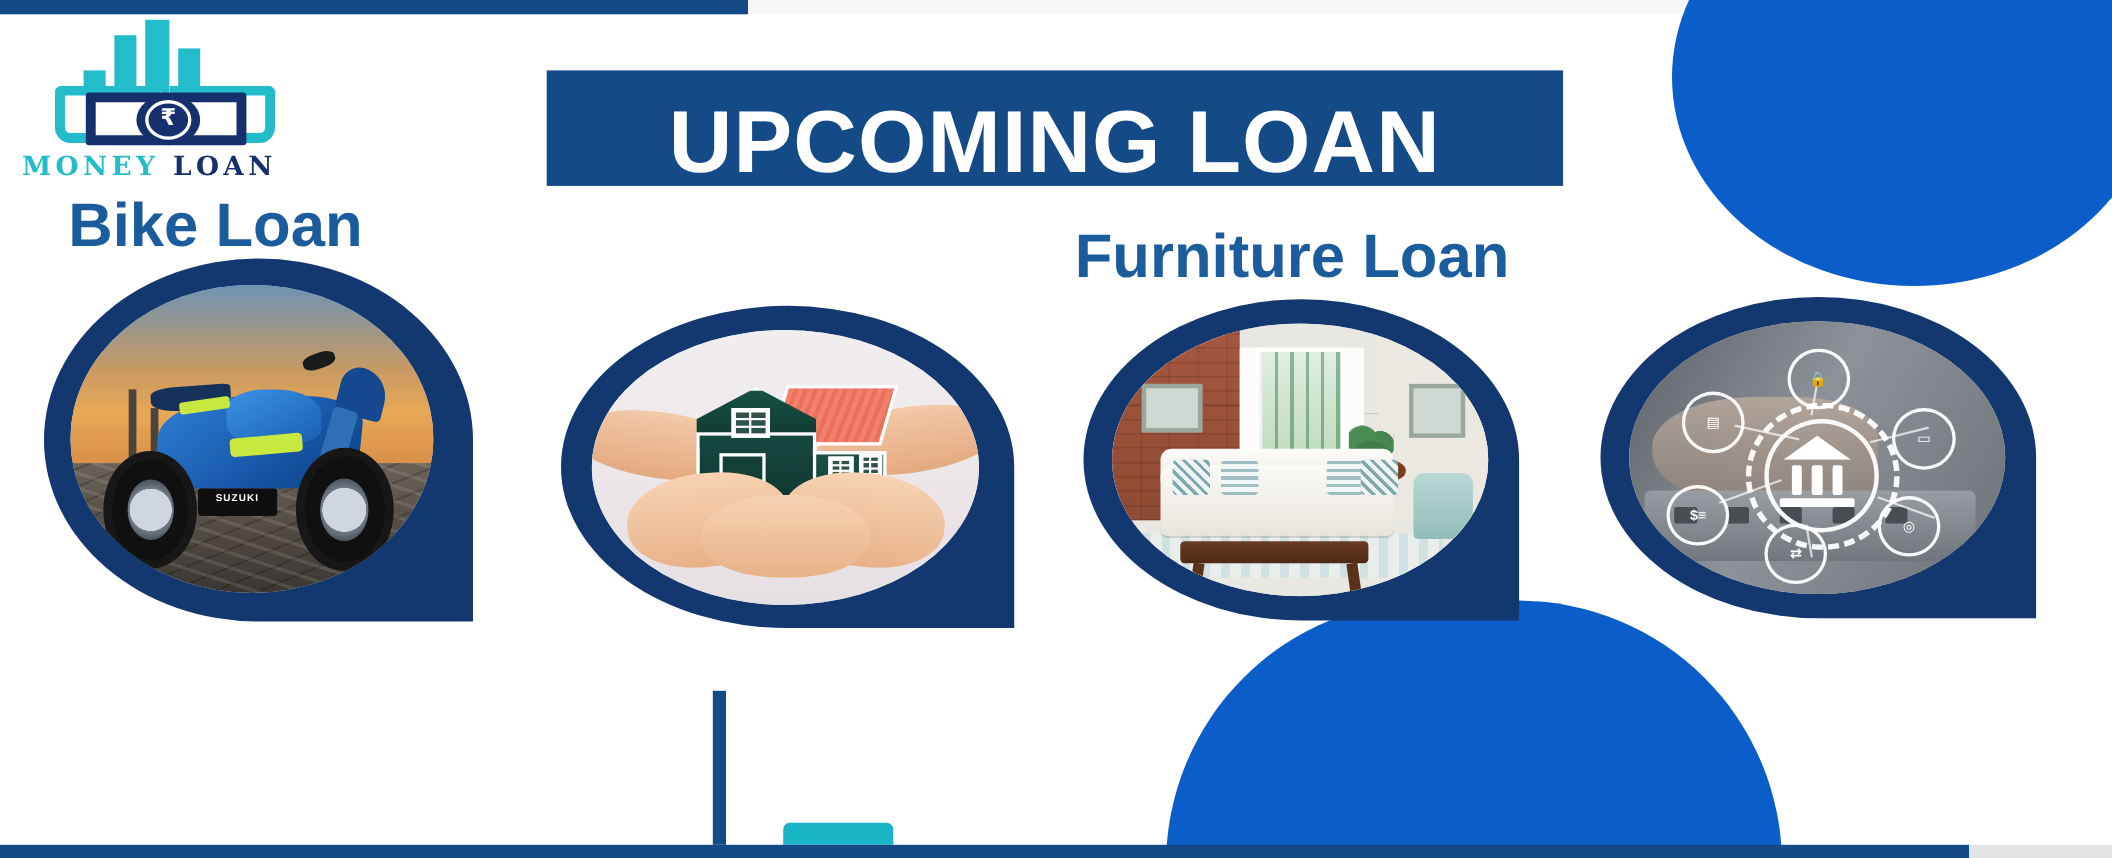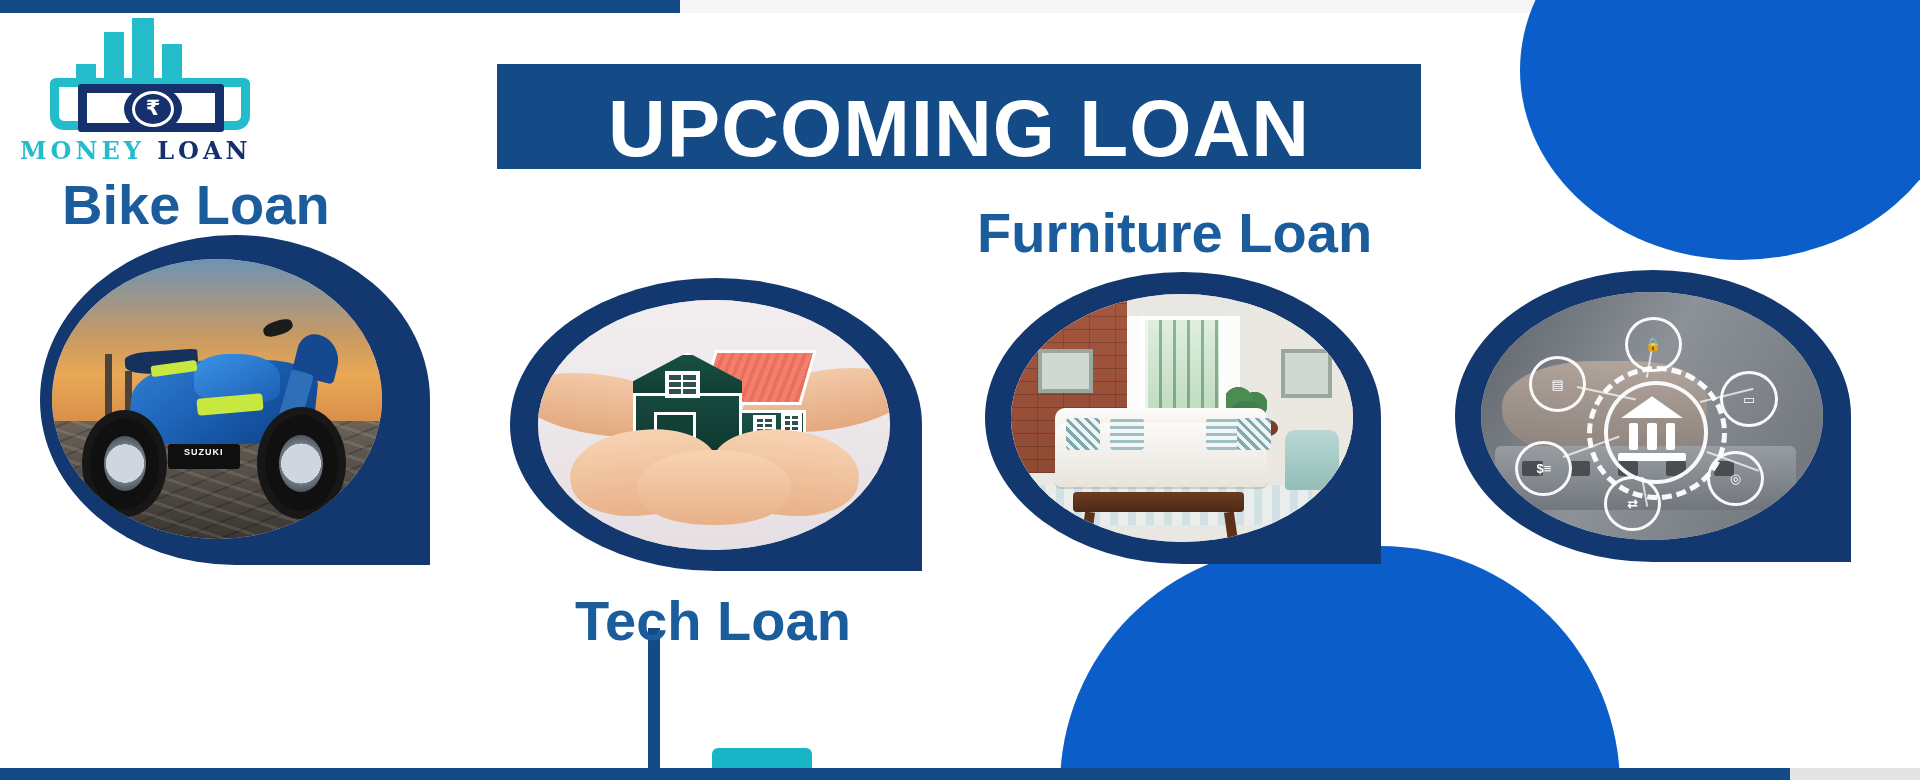--- a/index.html
+++ b/index.html
@@ -310,21 +310,21 @@
       <span class="w2">LOAN</span>
     </div>
   </div>
 
   <div class="title-box">
     <span class="title-text">UPCOMING LOAN</span>
   </div>
 
   <div class="card" style="left:40px;top:235px;width:400px;height:330px;">
     <div class="oval-frame sq-br" style="left:0;top:0;width:390px;height:330px;"></div>
-    <div class="oval-photo" style="left:12px;top:24px;width:330px;height:280px;text-decoration:underline;">
+    <div class="oval-photo" style="left:24px;top:24px;width:330px;height:280px;text-decoration:underline;">
       <div class="scene">
         <div class="bk-sky"></div>
         <div class="bk-ground"></div>
         <div class="bk-tower" style="left:16%;top:34%;height:24%;"></div>
         <div class="bk-tower" style="left:22%;top:40%;height:18%;"></div>
         <div class="bk-exhaust"></div>
         <div class="bk-seat"></div>
         <div class="bk-body"></div>
         <div class="bk-tank"></div>
         <div class="bk-screen"></div>
@@ -377,21 +377,20 @@
               <i></i>
             </div>
           <div class="hs-door"></div>
         </div>
         <div class="hs-palm p1"></div>
         <div class="hs-palm p2"></div>
         <div class="hs-palm p3"></div>
       </div>
     </div>
   </div>
-  <div class="label" style="left:575px;top:588px;">Tech Loan</div>
 
   <div class="card" style="left:985px;top:272px;width:400px;height:300px;">
     <div class="oval-frame sq-br" style="left:0;top:0;width:396px;height:292px;"></div>
     <div class="oval-photo" style="left:26px;top:22px;width:342px;height:248px;">
       <div class="scene">
         <div class="lr-bg"></div>
         <div class="lr-brick"></div>
         <div class="lr-wallR"></div>
         <div class="lr-window"></div>
         <div class="lr-curtain l"></div>

